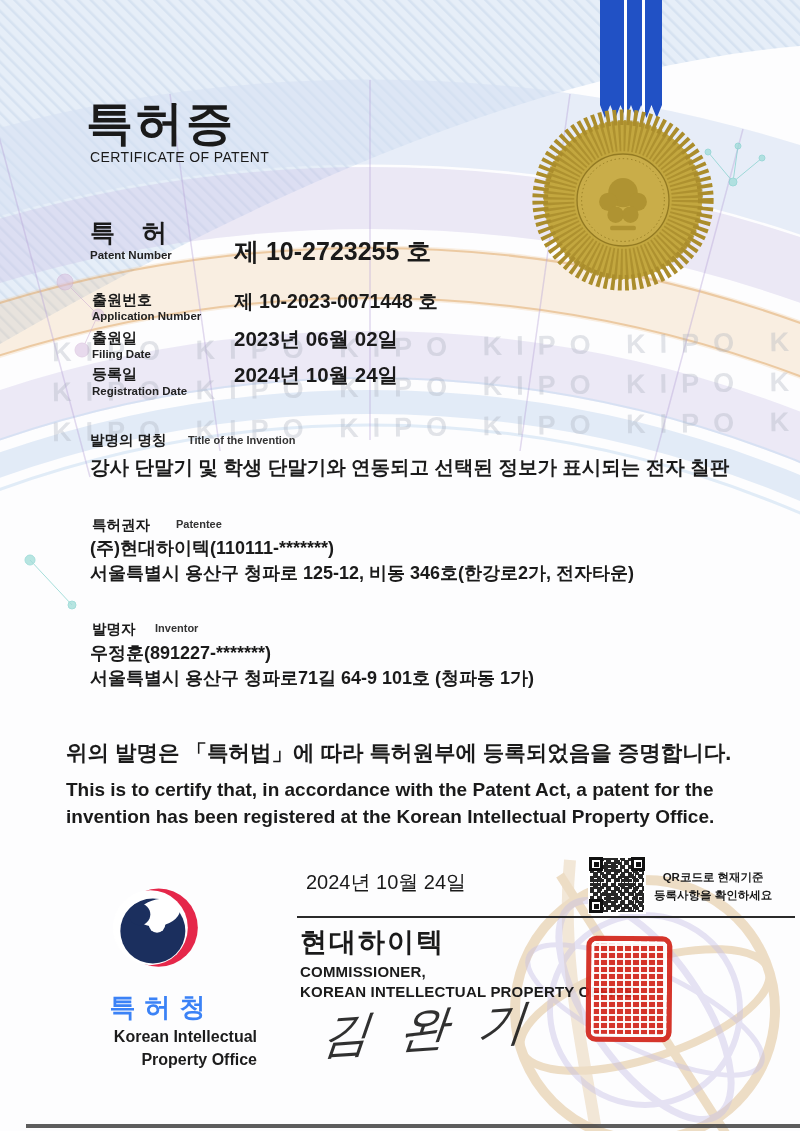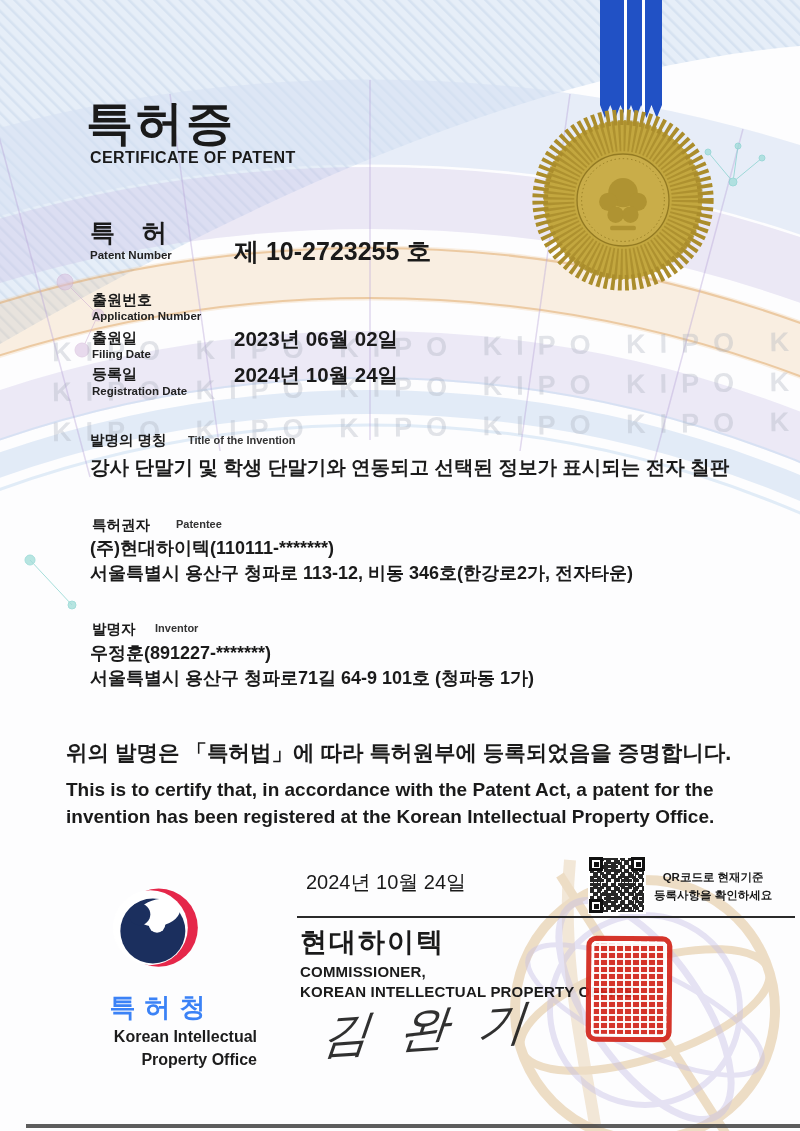--- a/index.html
+++ b/index.html
@@ -13,21 +13,21 @@
   .content{position:absolute;inset:0;z-index:2;}
 
   
   .ribbon{position:absolute;left:600px;top:0;width:62px;height:118px;z-index:2;
     background:linear-gradient(90deg,#2151c5 0 24px,#fff 24px 27px,#2151c5 27px 42px,#fff 42px 45px,#2151c5 45px 62px);
     clip-path:polygon(0 0,100% 0,100% 89%,91.5% 100%,83% 89%,75% 100%,66.5% 89%,58% 100%,50% 89%,41.5% 100%,33% 89%,25% 100%,16.5% 89%,8% 100%,0 89%);}
   .gold-seal{position:absolute;left:531px;top:108px;z-index:3;}
 
   
   .title-ko{left:86px;top:92px;font-size:47px;font-weight:800;letter-spacing:3px;}
-  .title-en{left:90px;top:149px;font-size:16px;font-weight:700;letter-spacing:.4px;}
+  .title-en{left:90px;top:149px;font-size:14px;font-weight:400;letter-spacing:.4px;}
 
   .lbl-big{left:90px;top:216px;font-size:25px;font-weight:800;letter-spacing:10px;}
   .sub{font-size:11.5px;font-weight:700;color:#222;text-align:right;}
   .val-big{left:234px;top:213px;font-size:25px;font-weight:800;margin-top:22px;}
   .lbl{font-size:15px;font-weight:700;}
   .val{left:234px;font-size:19.5px;font-weight:700;white-space:nowrap;}
 
   .sec-label{font-size:14.5px;font-weight:700;}
   .sec-sub{font-size:11px;font-weight:700;color:#333;}
   .body-line{left:90px;font-size:18px;font-weight:700;white-space:nowrap;}
@@ -161,37 +161,38 @@
 
     <div class="abs title-ko">특허증</div>
     <div class="abs title-en">CERTIFICATE OF PATENT</div>
 
     <div class="abs lbl-big">특 허</div>
     <div class="abs sub" style="left:90px;top:249px">Patent Number</div>
     <div class="abs val-big">제 10-2723255 호</div>
 
     <div class="abs lbl" style="left:92px;top:291px">출원번호</div>
     <div class="abs sub" style="left:92px;top:310px">Application Number</div>
+    <div class="abs val" style="top:288px">제 10-2023-0071448 호</div>
 
     <div class="abs lbl" style="left:92px;top:329px">출원일</div>
     <div class="abs sub" style="left:92px;top:348px">Filing Date</div>
     <div class="abs val" style="top:325px;font-size:20.5px">2023년 06월 02일</div>
 
     <div class="abs lbl" style="left:92px;top:365px">등록일</div>
     <div class="abs sub" style="left:92px;top:385px">Registration Date</div>
     <div class="abs val" style="top:361px;font-size:20.5px">2024년 10월 24일</div>
 
     <div class="abs sec-label" style="left:90px;top:431px">발명의 명칭</div>
     <div class="abs sec-sub" style="left:188px;top:434px">Title of the Invention</div>
     <div class="abs body-line" style="top:454px;font-size:19.5px">강사 단말기 및 학생 단말기와 연동되고 선택된 정보가 표시되는 전자 칠판</div>
 
     <div class="abs sec-label" style="left:92px;top:516px">특허권자</div>
     <div class="abs sec-sub" style="left:176px;top:518px">Patentee</div>
     <div class="abs body-line" style="top:536px">(주)현대하이텍(110111-*******)</div>
-    <div class="abs body-line" style="top:561px">서울특별시 용산구 청파로 113-12, 비동 346호(한강로2가, 전자타운)</div>
+    <div class="abs body-line" style="top:561px">서울특별시 용산구 청파로 125-12, 비동 346호(한강로2가, 전자타운)</div>
 
     <div class="abs sec-label" style="left:92px;top:620px">발명자</div>
     <div class="abs sec-sub" style="left:155px;top:622px">Inventor</div>
     <div class="abs body-line" style="top:641px">우정훈(891227-*******)</div>
     <div class="abs body-line" style="top:666px">서울특별시 용산구 청파로71길 64-9 101호 (청파동 1가)</div>
 
     <div class="abs stmt-ko">위의 발명은 「특허법」에 따라 특허원부에 등록되었음을 증명합니다.</div>
     <div class="abs stmt-en" style="top:806px">invention has been registered at the Korean Intellectual Property Office.</div>
     <div class="abs stmt-en" style="top:779px">This is to certify that, in accordance with the Patent Act, a patent for the</div>
 

